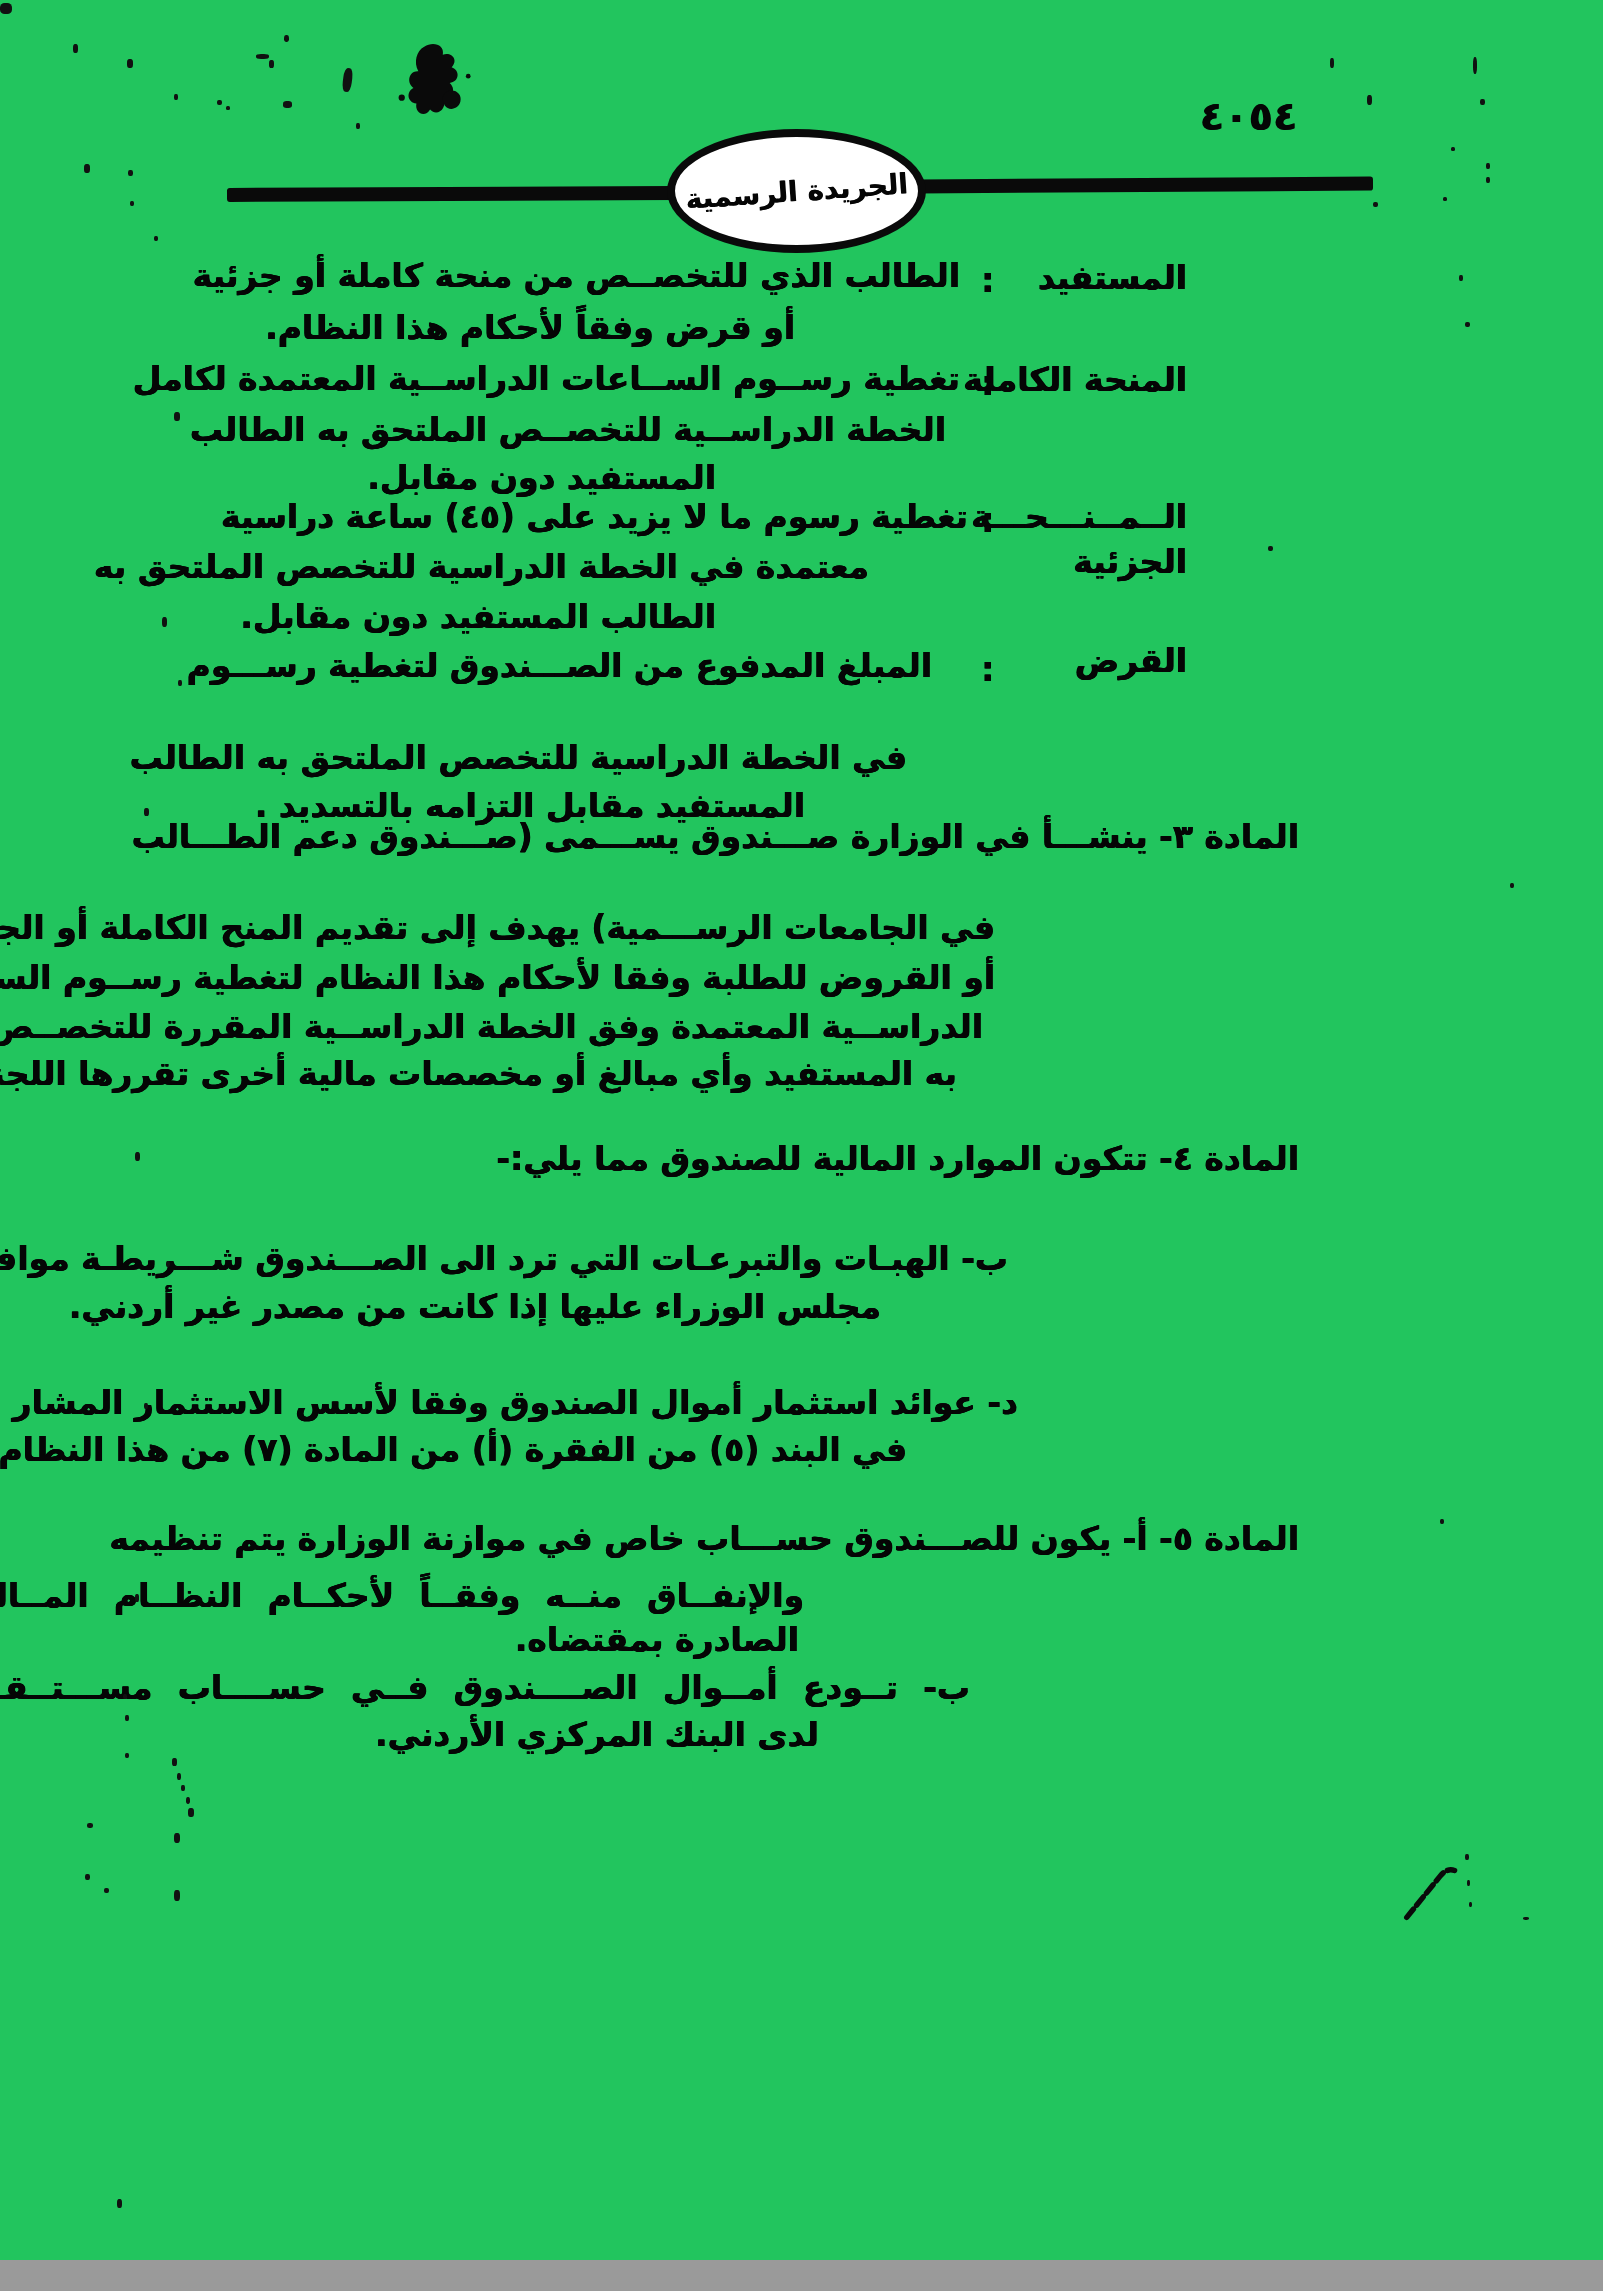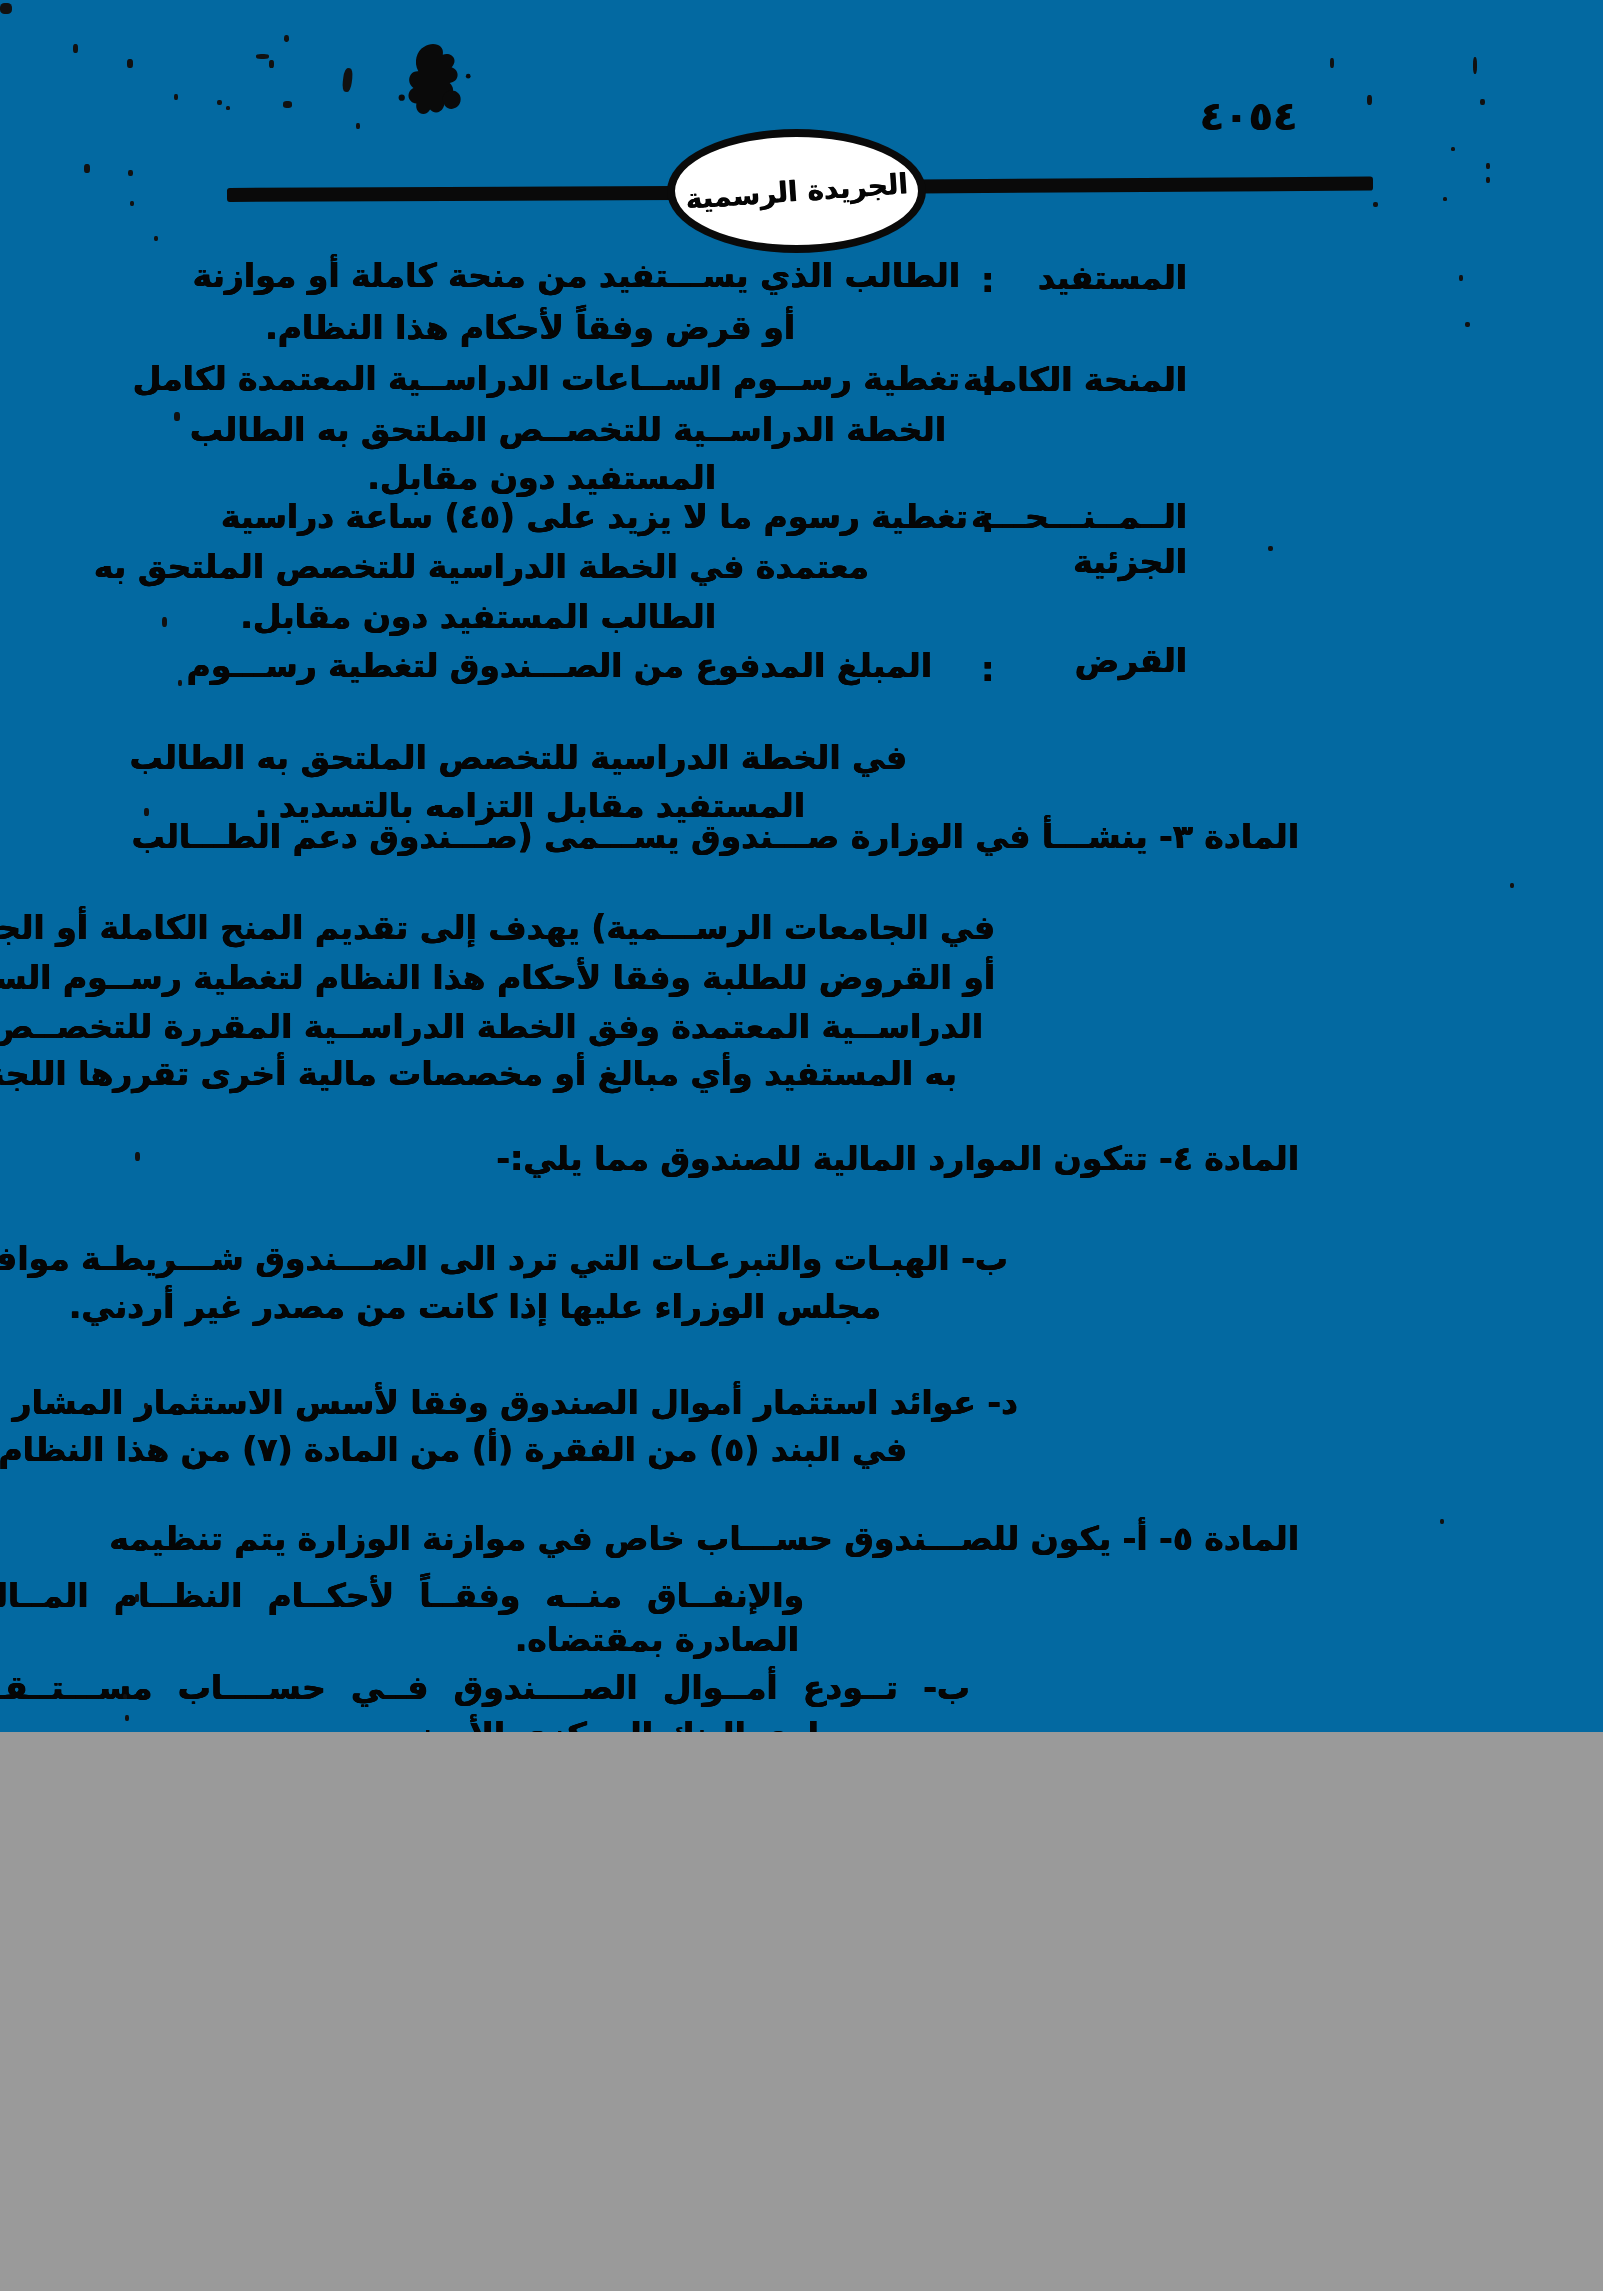--- a/index.html
+++ b/index.html
@@ -1,20 +1,20 @@
 <!DOCTYPE html>
 <html dir="rtl" lang="ar"><head>
 <meta charset="utf-8">
 <style>
   html,body{margin:0;padding:0;background:#9a9a9a;}
   .page{
     position:relative;
-    width:1603px;height:1732px;
+    width:1603px;height:2260px;
     margin:0 auto;
-    background:#0369a1;
+    background:#22c55e;
     overflow:hidden;
     direction:rtl;
     font-family:"DejaVu Sans",sans-serif;
     font-weight:700;
     color:#050505;
   }
   
   .ln{
     position:absolute;
     font-size:33px;
@@ -78,21 +78,21 @@
   <div>
     <div class="bar bar-left"></div>
     <div class="bar bar-right"></div>
     <div class="oval">
       <span>الجريدة الرسمية</span>
     </div>
   </div>
 
   <div class="term" style="top:256px;right:416px">المستفيد</div>
   <div class="colon" style="top:259px;right:609px">:</div>
-  <div class="ln" style="top:254px;right:643px">الطالب الذي يســـتفيد من منحة كاملة أو موازنة</div>
+  <div class="ln" style="top:254px;right:643px">الطالب الذي للتخصــص من منحة كاملة أو جزئية</div>
   <div class="ln" style="top:306px;right:808px">أو قرض وفقاً لأحكام هذا النظام.</div>
 
   <div class="term" style="top:358px;right:416px">المنحة الكاملة</div>
   <div class="colon" style="top:362px;right:609px">:</div>
   <div class="ln" style="top:357px;right:643px">تغطية رســوم الســاعات الدراســية المعتمدة لكامل</div>
   <div class="ln" style="top:408px;right:657px">الخطة الدراســية للتخصــص الملتحق به الطالب</div>
   <div class="ln" style="top:456px;right:887px">المستفيد دون مقابل.</div>
 
   <div class="term" style="top:495px;right:416px">الــمــنـــحـــة</div>
   <div class="term" style="top:540px;right:416px">الجزئية</div>

